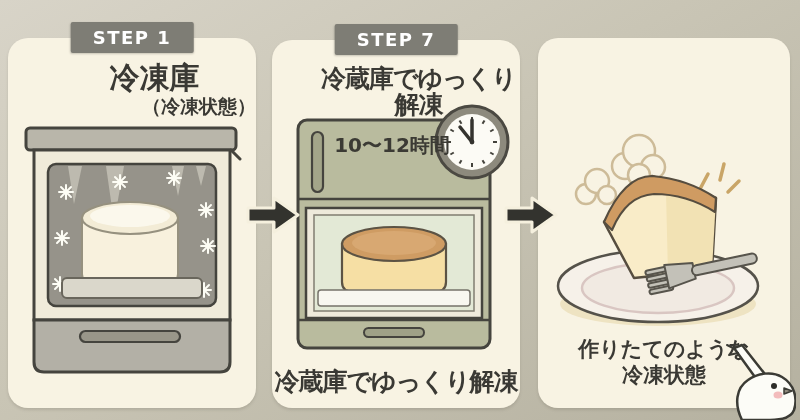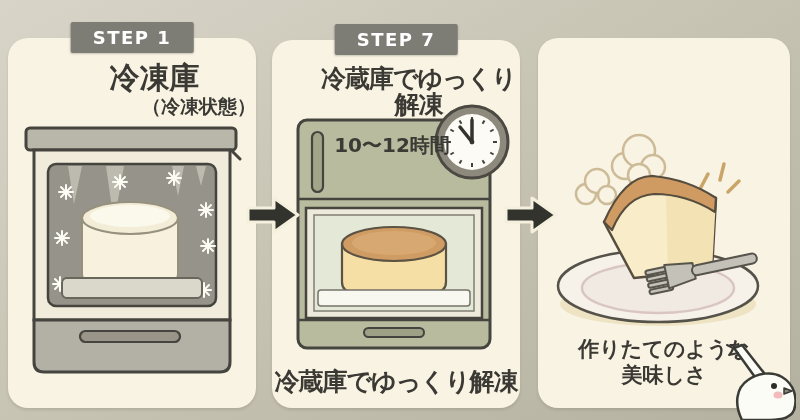--- a/index.html
+++ b/index.html
@@ -189,21 +189,21 @@
       <rect x="-52" y="-3.5" width="24" height="4.5" rx="2.2"></rect>
       <rect x="-52" y="3" width="24" height="4.5" rx="2.2"></rect>
       <rect x="-52" y="9.5" width="24" height="4.5" rx="2.2"></rect>
       <polygon points="-32,-12 -4,-8 -4,8 -32,12" stroke-linejoin="round"></polygon>
       <rect x="-6" y="-5" width="66" height="10" rx="5"></rect>
     </g>
   </svg>
 
   <div class="caption c3">
     <div>作りたてのような</div>
-    <div>美味しさ</div>
+    <div>冷凍状態</div>
   </div>
 </section>
 
 <svg class="arrow a1" viewBox="0 0 54 40">
   <polygon points="2,13 28,13 28,3 52,20 28,37 28,27 2,27" fill="#33332e" stroke="#f5f0de" stroke-width="3" stroke-linejoin="round"></polygon>
 </svg>
 <svg class="arrow a2" viewBox="0 0 54 40">
   <polygon points="2,13 28,13 28,3 52,20 28,37 28,27 2,27" fill="#33332e" stroke="#f5f0de" stroke-width="3" stroke-linejoin="round"></polygon>
 </svg>
 

